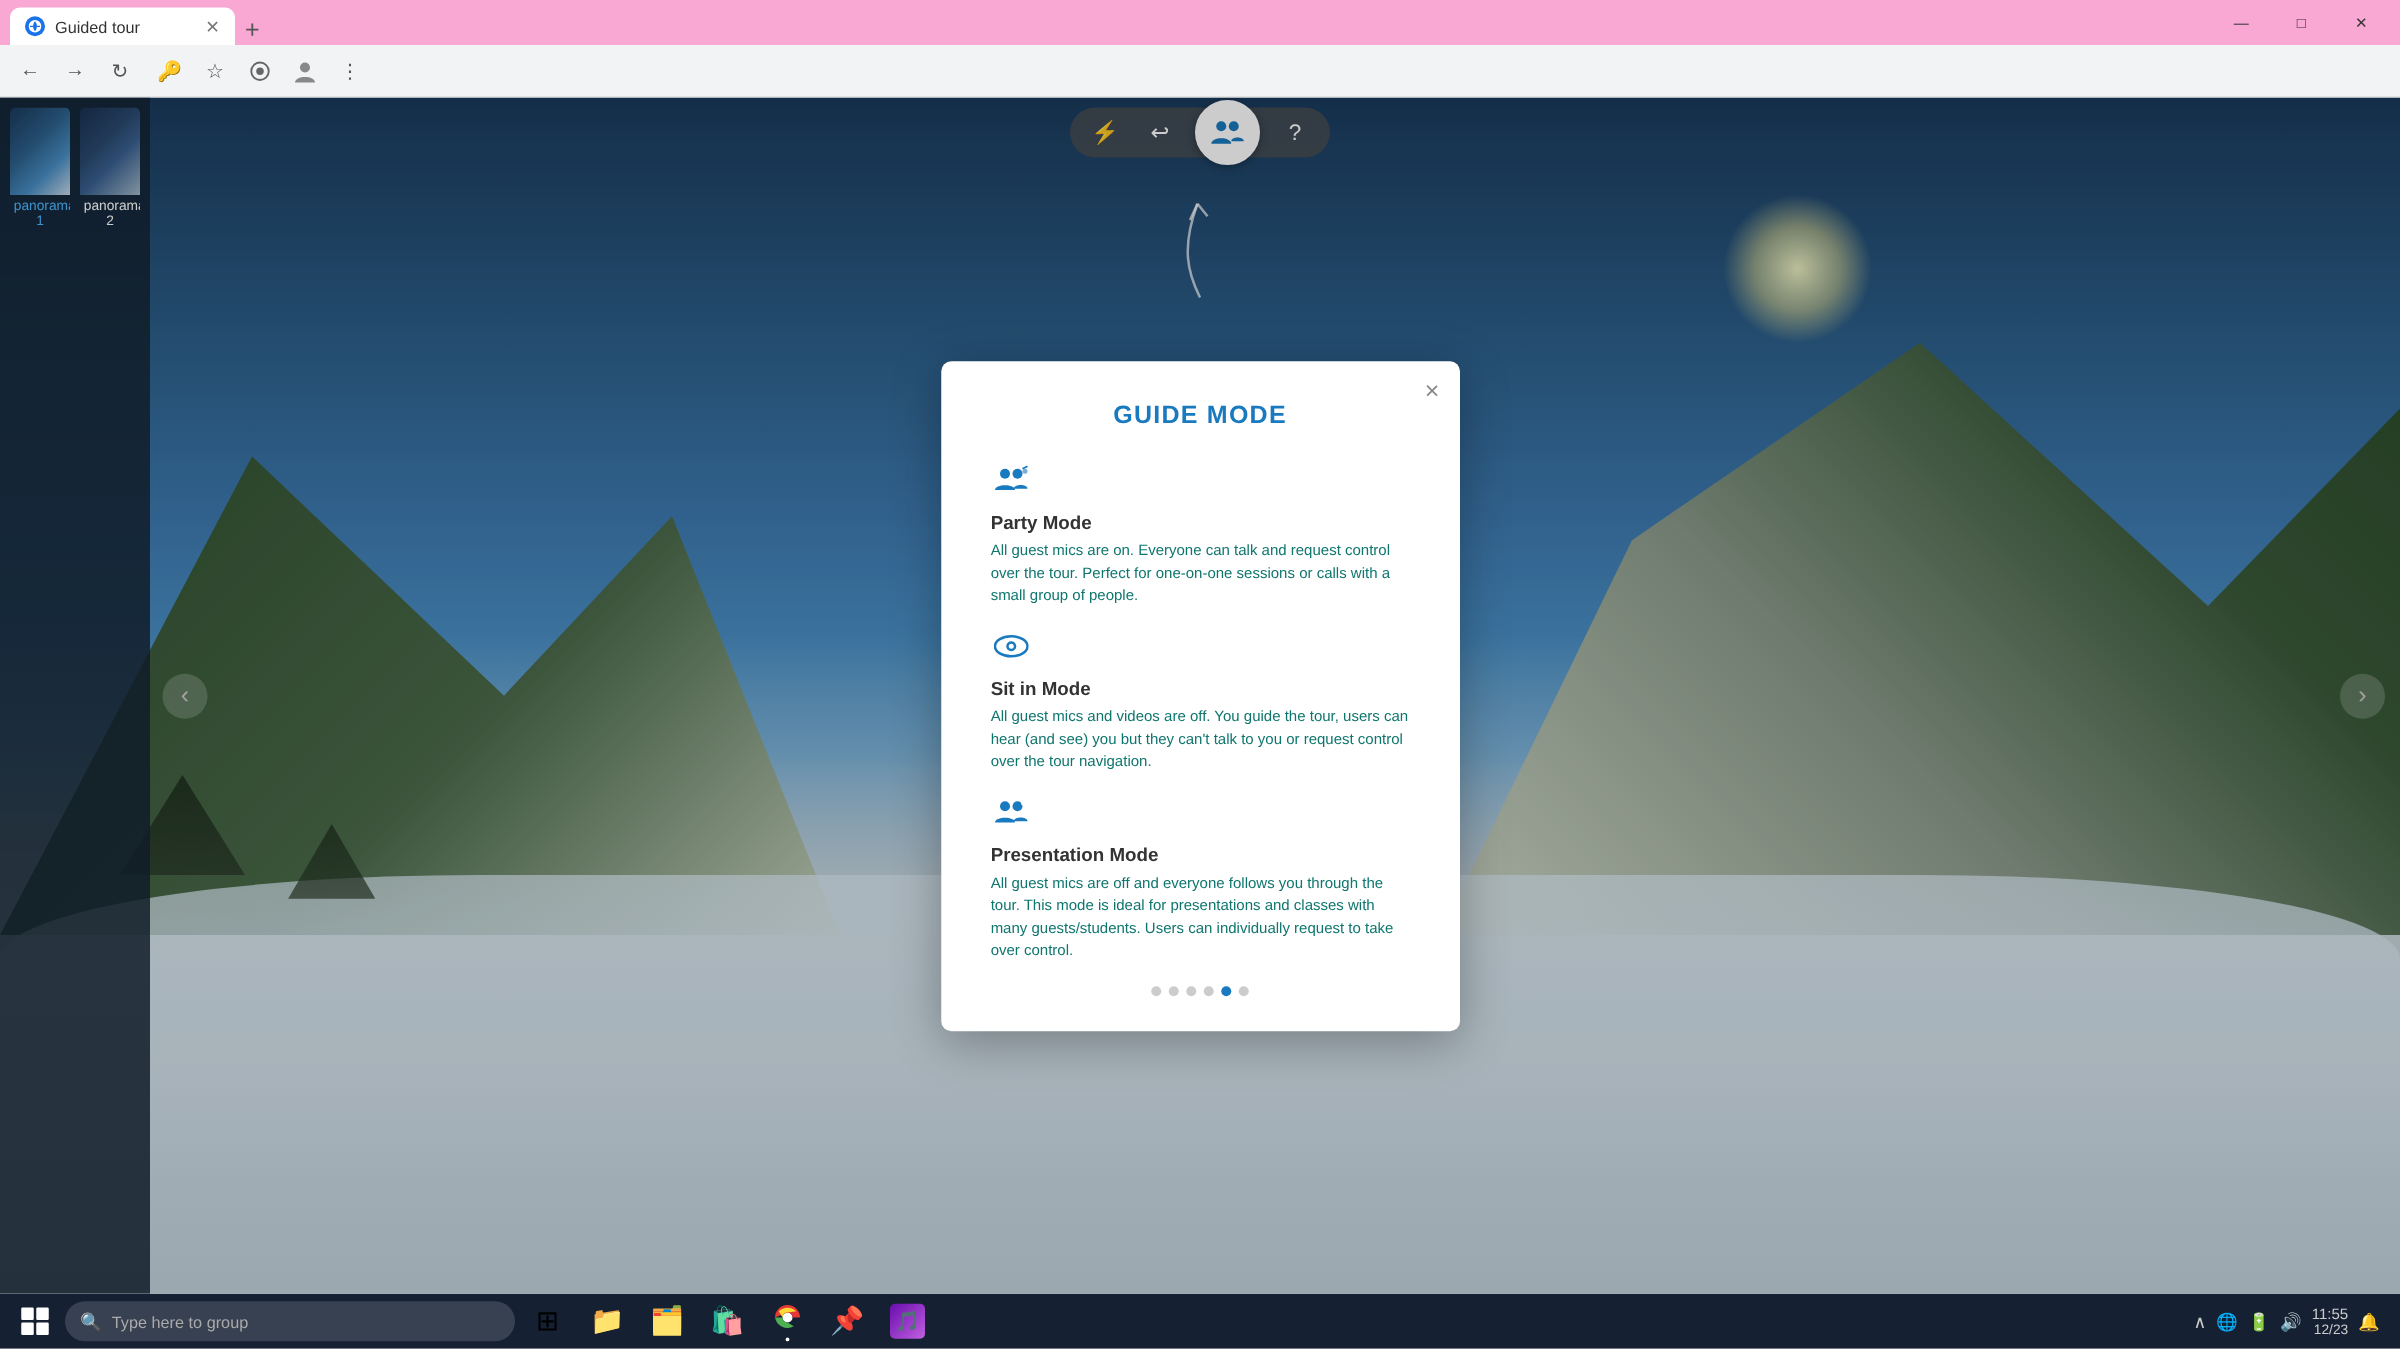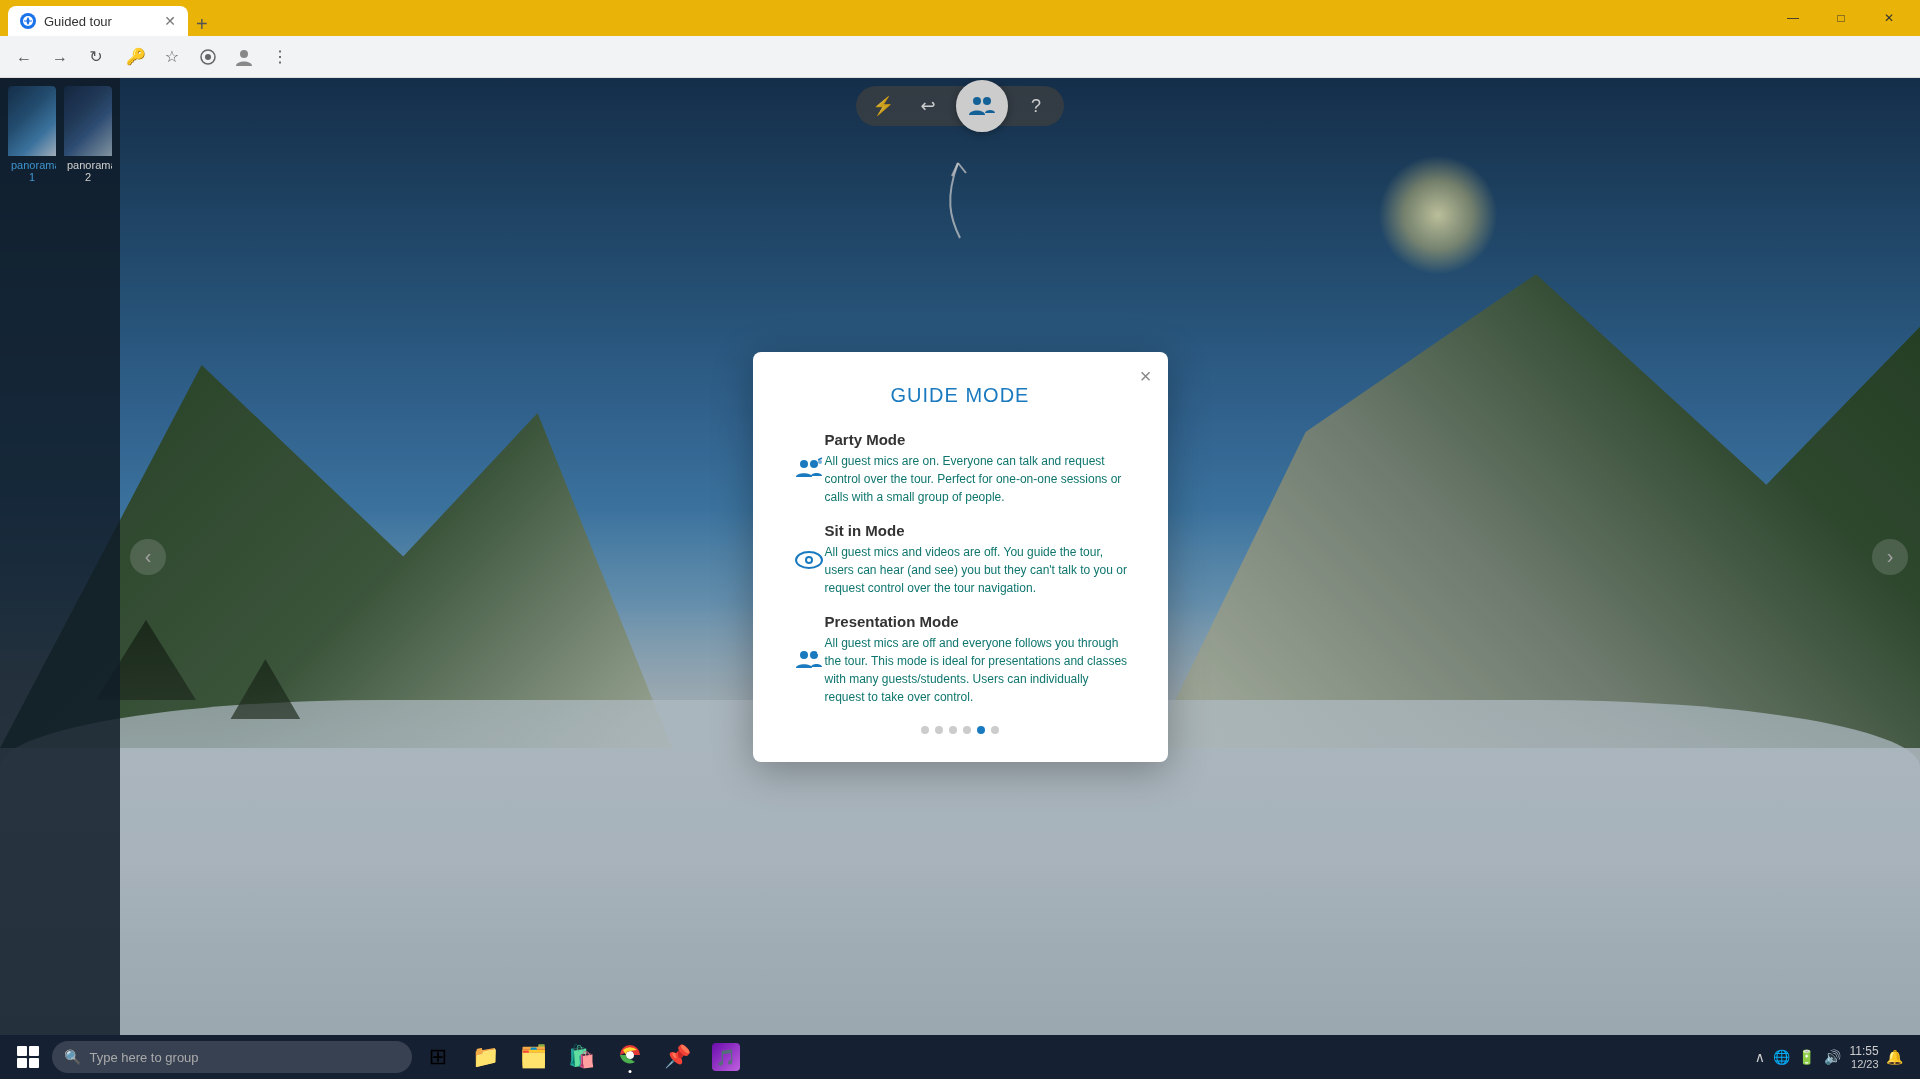--- a/index.html
+++ b/index.html
@@ -2,21 +2,21 @@
 <html><head>
   <meta charset="utf-8">
   <style>
     * { margin: 0; padding: 0; box-sizing: border-box; }
     body { width: 1920px; height: 1079px; overflow: hidden; font-family: 'Segoe UI', Arial, sans-serif; }
 
     
     .browser-frame { width: 100%; height: 100%; display: flex; flex-direction: column; }
     .browser-titlebar {
       height: 36px;
-      background: #eab308;
+      background: #f9a8d4;
       display: flex;
       align-items: center;
       padding: 0 8px;
       gap: 0;
     }
     .tab-bar {
       display: flex;
       align-items: flex-end;
       height: 36px;
       flex: 1;
@@ -257,29 +257,31 @@
       background: none;
       border: none;
       font-size: 20px;
       cursor: pointer;
       color: #888;
       line-height: 1;
     }
     .modal-title {
       text-align: center;
       font-size: 20px;
-      font-weight: 400;
+      font-weight: 700;
       color: #1a7abf;
       letter-spacing: 1px;
       margin-bottom: 24px;
     }
     .modal-section {
       display: flex;
+      gap: 12px;
       margin-bottom: 16px;
-      align-items: center;
+      align-items: flex-start;
+      flex-direction: column;
     }
     .section-icon {
       width: 32px;
       height: 28px;
       flex-shrink: 0;
       display: flex;
       align-items: center;
       justify-content: center;
       color: #1a7abf;
       font-size: 22px;

